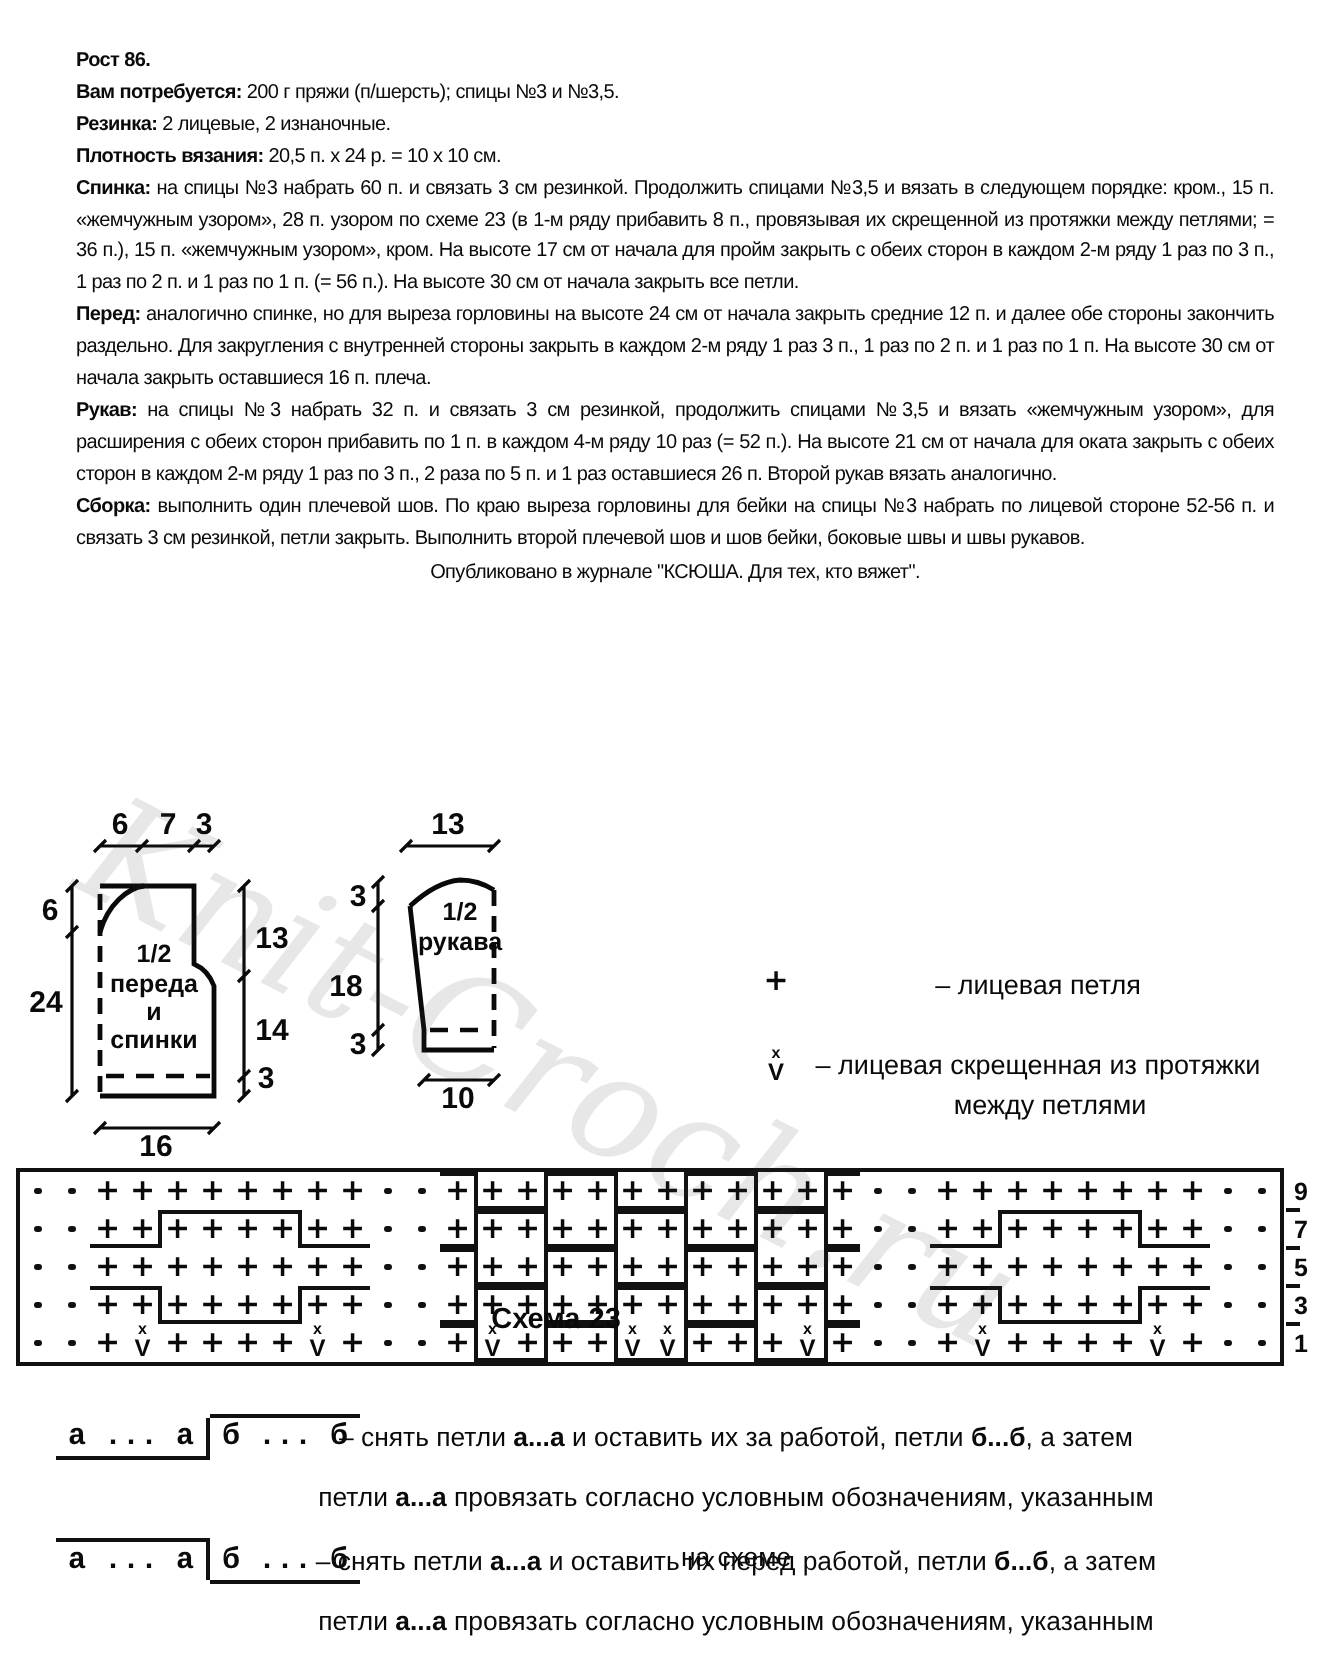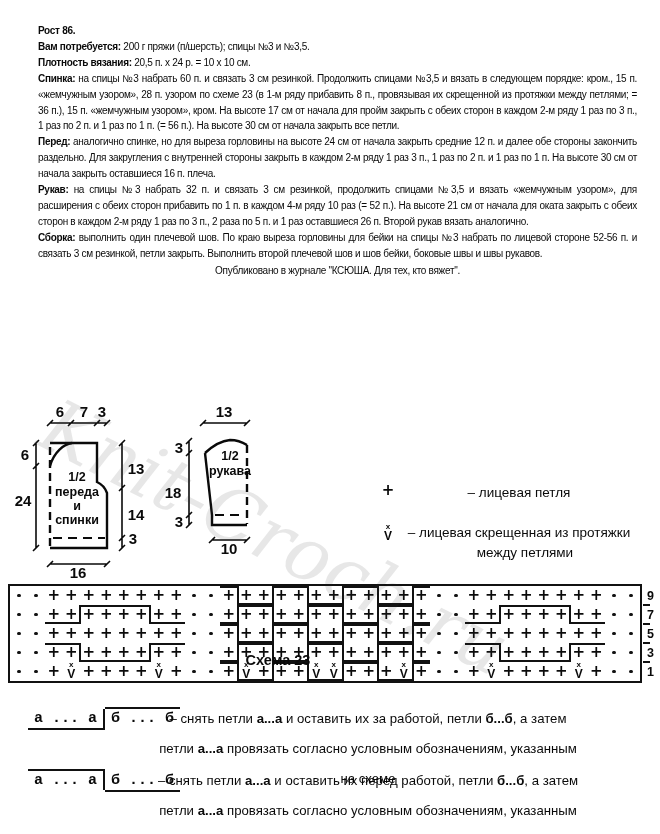--- a/index.html
+++ b/index.html
@@ -60,20 +60,21 @@
              transform:rotate(27deg);transform-origin:left top;pointer-events:none;z-index:4;}
 </style>
 </head>
 <body>
 
 <div id="page">
 
   <div id="textblock">
     <p><b>Рост 86.</b><span></span></p>
     <p><b>Вам потребуется:</b><span> 200 г пряжи (п/шерсть); спицы №3 и №3,5.</span></p>
+    <p><b>Резинка:</b><span> 2 лицевые, 2 изнаночные.</span></p>
     <p><b>Плотность вязания:</b><span> 20,5 п. х 24 р. = 10 х 10 см.</span></p>
     <p><b>Спинка:</b><span> на спицы №3 набрать 60 п. и связать 3 см резинкой. Продолжить спицами №3,5 и вязать в следующем порядке: кром., 15 п. «жемчужным узором», 28 п. узором по схеме 23 (в 1-м ряду прибавить 8 п., провязывая их скрещенной из протяжки между петлями; = 36 п.), 15 п. «жемчужным узором», кром. На высоте 17 см от начала для пройм закрыть с обеих сторон в каждом 2-м ряду 1 раз по 3 п., 1 раз по 2 п. и 1 раз по 1 п. (= 56 п.). На высоте 30 см от начала закрыть все петли.</span></p>
     <p><b>Перед:</b><span> аналогично спинке, но для выреза горловины на высоте 24 см от начала закрыть средние 12 п. и далее обе стороны закончить раздельно. Для закругления с внутренней стороны закрыть в каждом 2-м ряду 1 раз 3 п., 1 раз по 2 п. и 1 раз по 1 п. На высоте 30 см от начала закрыть оставшиеся 16 п. плеча.</span></p>
     <p><b>Рукав:</b><span> на спицы №3 набрать 32 п. и связать 3 см резинкой, продолжить спицами №3,5 и вязать «жемчужным узором», для расширения с обеих сторон прибавить по 1 п. в каждом 4-м ряду 10 раз (= 52 п.). На высоте 21 см от начала для оката закрыть с обеих сторон в каждом 2-м ряду 1 раз по 3 п., 2 раза по 5 п. и 1 раз оставшиеся 26 п. Второй рукав вязать аналогично.</span></p>
     <p><b>Сборка:</b><span> выполнить один плечевой шов. По краю выреза горловины для бейки на спицы №3 набрать по лицевой стороне 52-56 п. и связать 3 см резинкой, петли закрыть. Выполнить второй плечевой шов и шов бейки, боковые швы и швы рукавов.</span></p>
     <div id="published">Опубликовано в журнале "КСЮША. Для тех, кто вяжет".</div>
   </div>
 
   <svg class="schsvg" style="left:14px;top:396px;" width="150" height="185" viewBox="0 0 150 185">
     <path class="outline" d="M36,47 L83,47 L83,86 Q90,89 93,97 L93,152 L36,152"></path>

